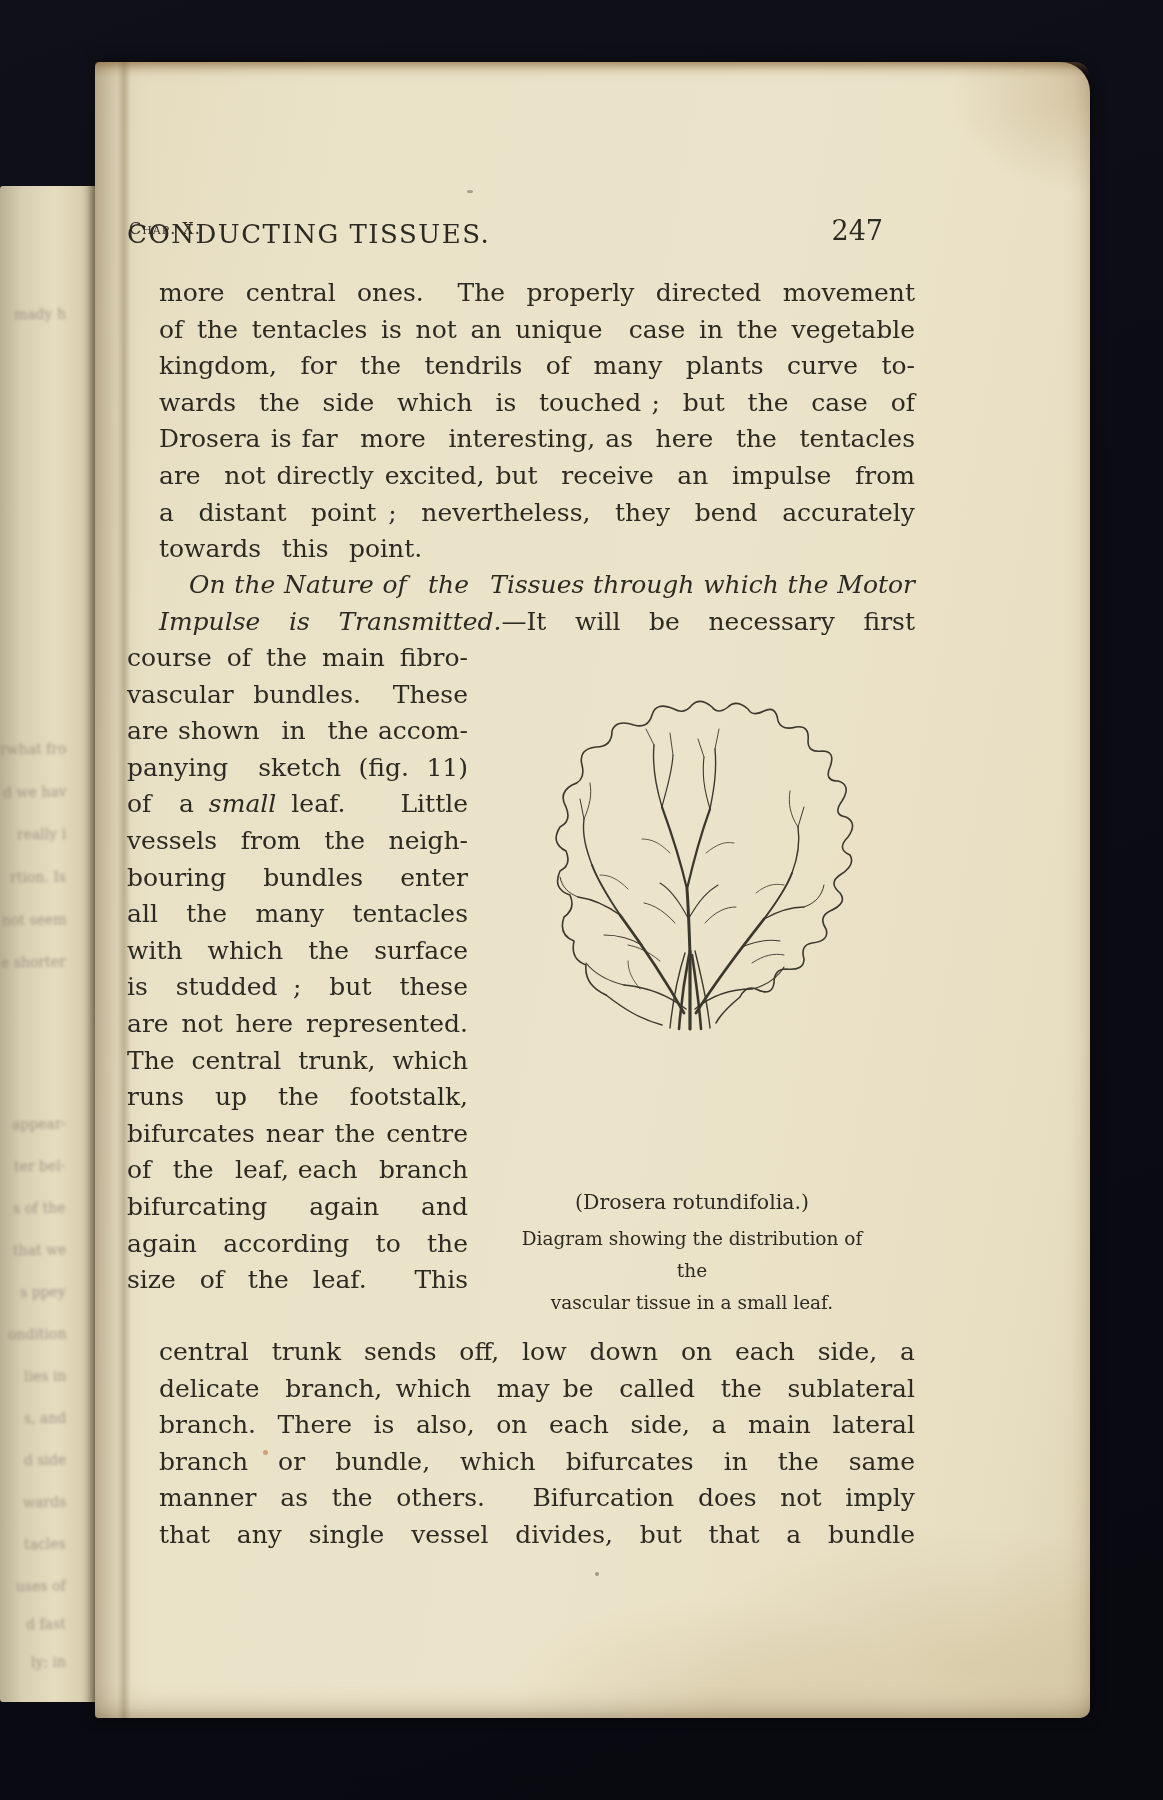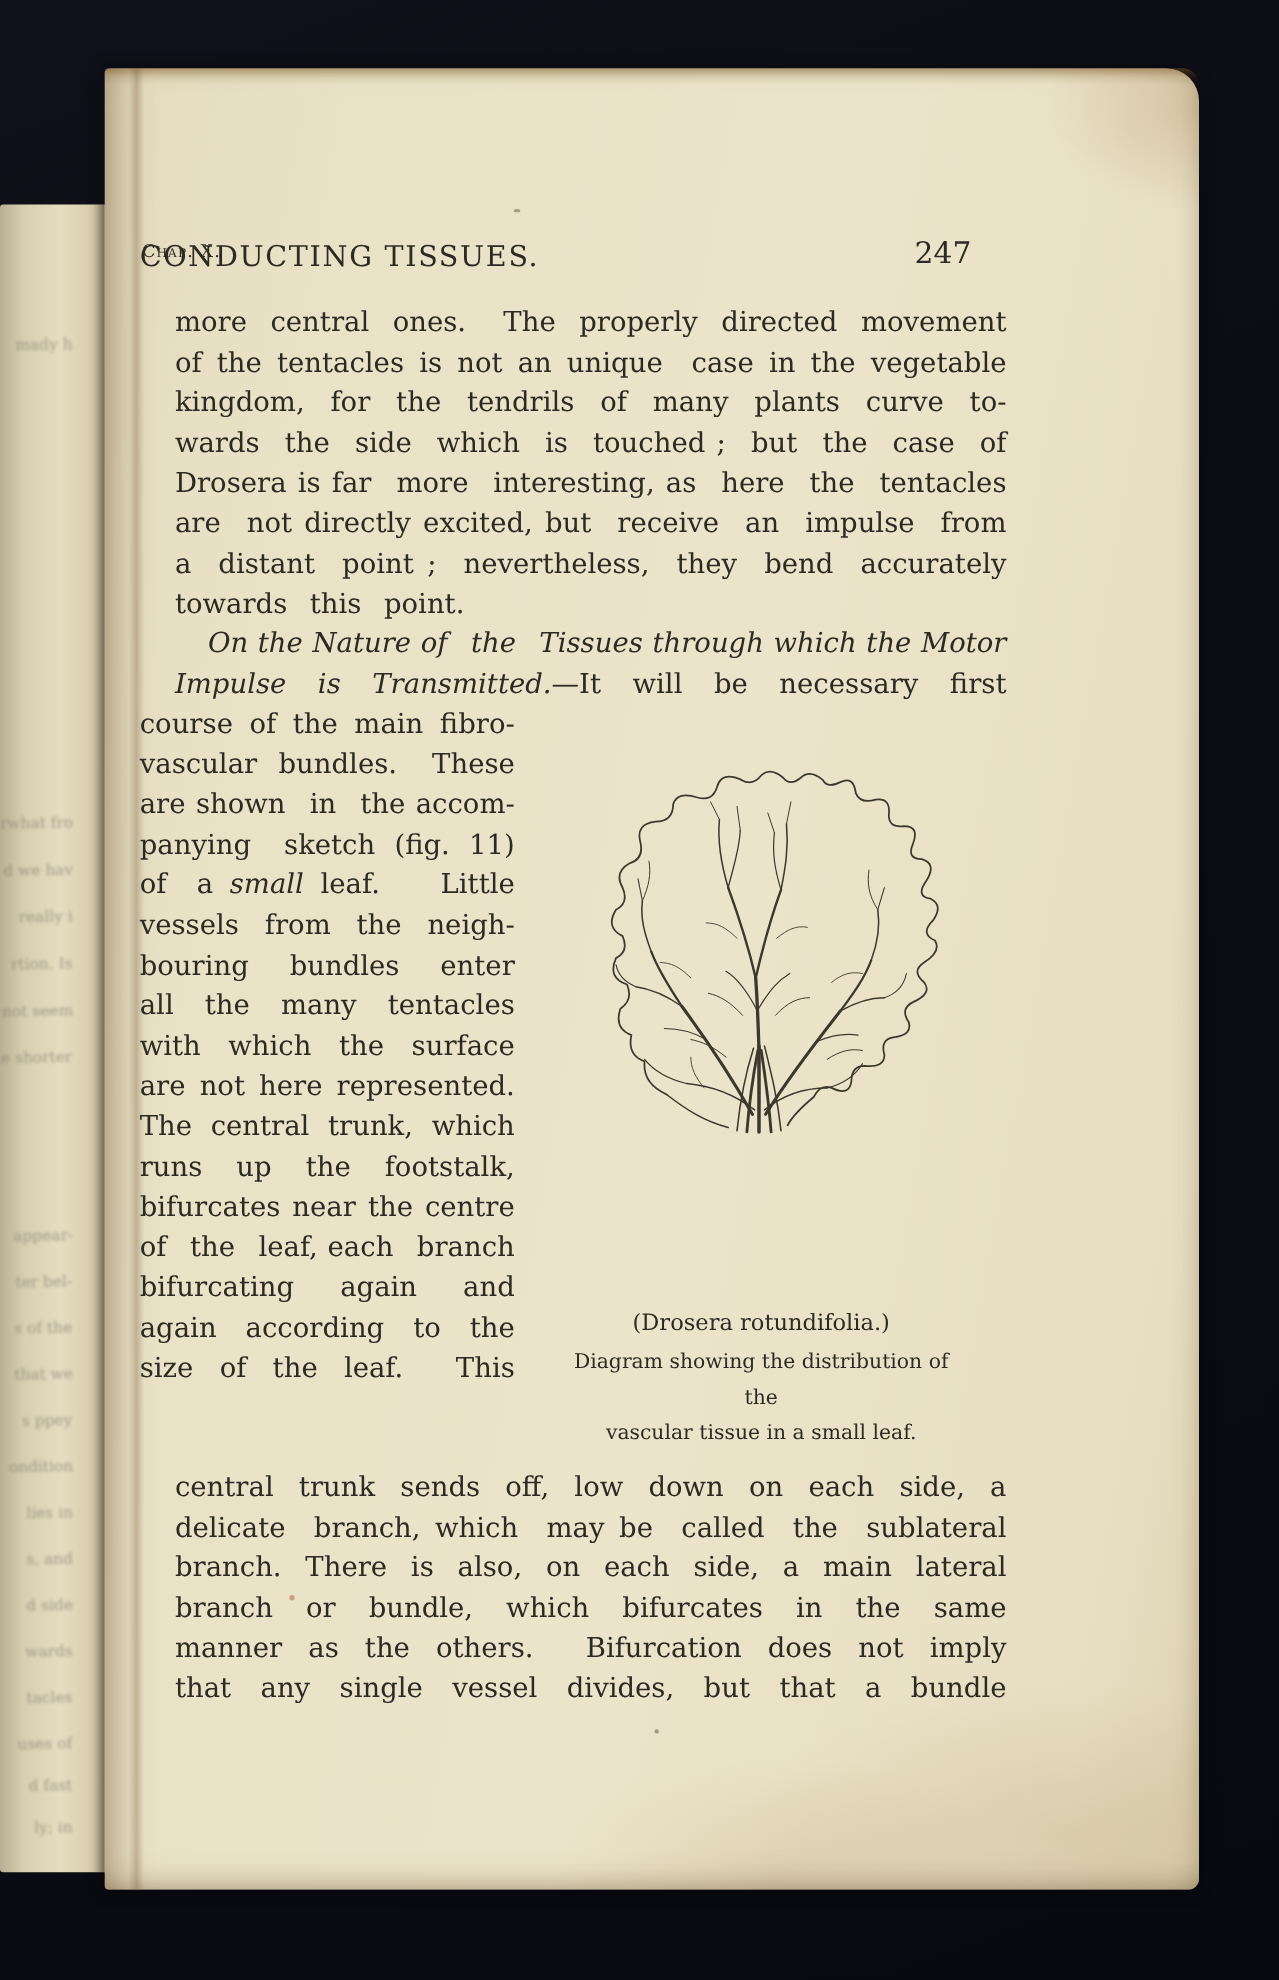--- a/index.html
+++ b/index.html
@@ -119,20 +119,21 @@
       <div id="narrowcol">
           <div class="tline"><span>course of the main fibro-</span></div>
           <div class="tline"><span>vascular bundles.  These</span></div>
           <div class="tline"><span>are shown  in  the accom-</span></div>
           <div class="tline"><span>panying  sketch (fig. 11)</span></div>
           <div class="tline"><span>of  a </span><span class="it">small</span><span> leaf.    Little</span></div>
           <div class="tline"><span>vessels  from  the  neigh-</span></div>
           <div class="tline"><span>bouring  bundles  enter</span></div>
           <div class="tline"><span>all  the  many  tentacles</span></div>
           <div class="tline"><span>with  which  the  surface</span></div>
+          <div class="tline"><span>is   studded ;   but  these</span></div>
           <div class="tline"><span>are not here represented.</span></div>
           <div class="tline"><span>The central trunk, which</span></div>
           <div class="tline"><span>runs  up  the  footstalk,</span></div>
           <div class="tline"><span>bifurcates near the centre</span></div>
           <div class="tline"><span>of  the  leaf, each  branch</span></div>
           <div class="tline"><span>bifurcating   again   and</span></div>
           <div class="tline"><span>again  according  to  the</span></div>
           <div class="tline"><span>size  of  the  leaf.    This</span></div>
         </div>
 

